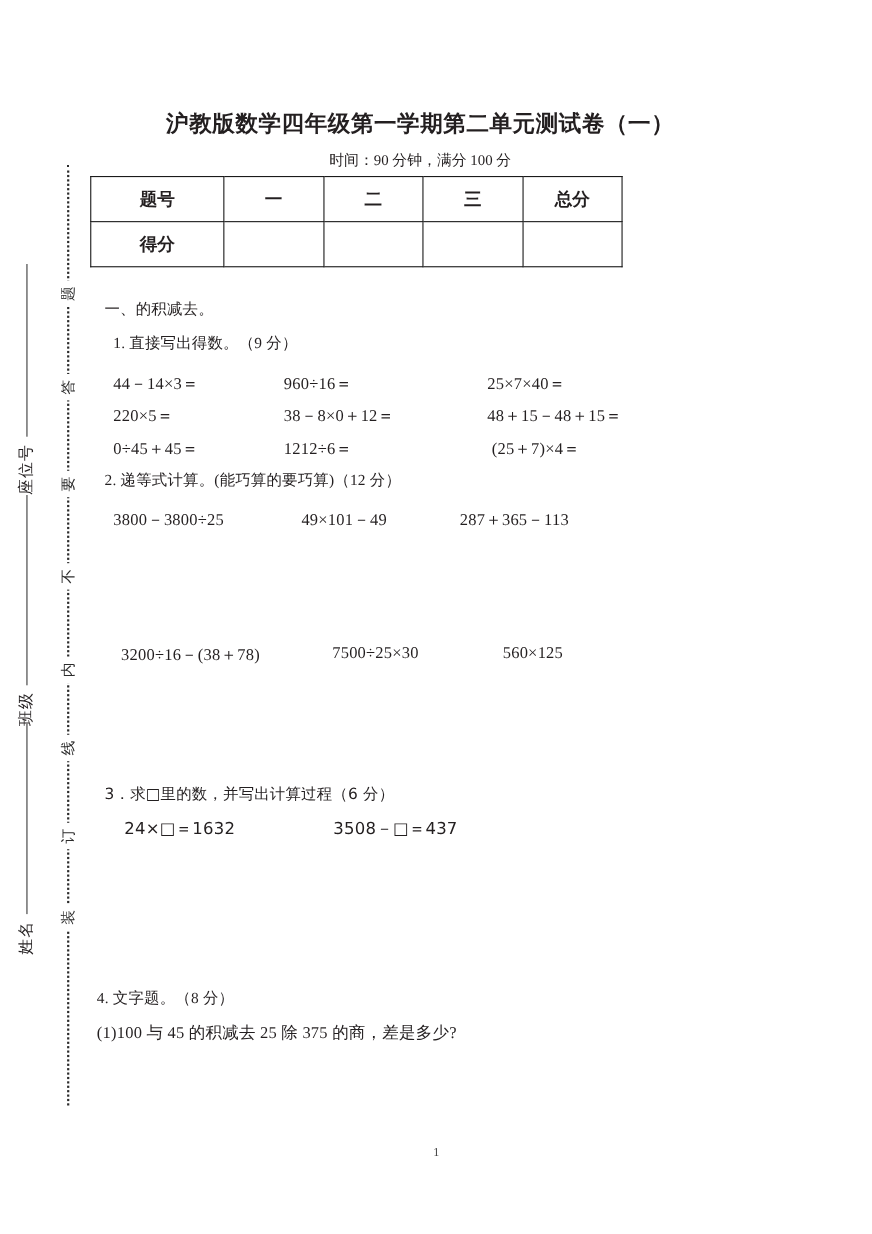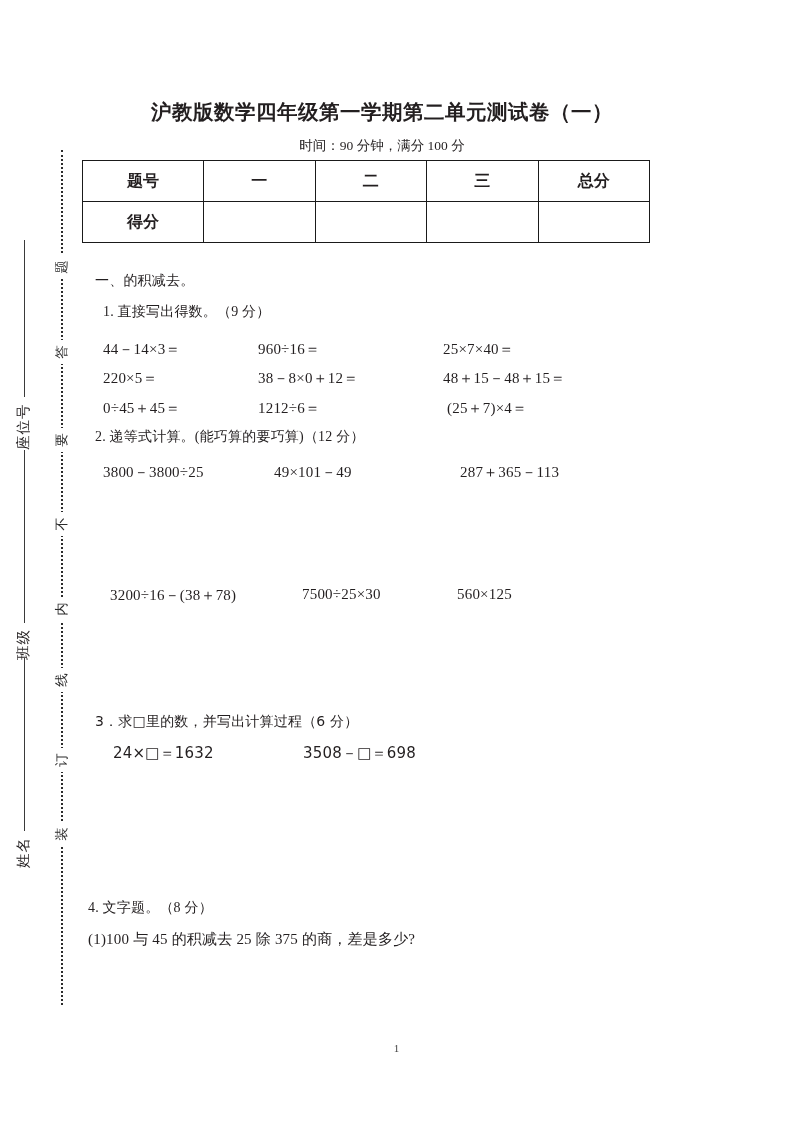--- a/index.html
+++ b/index.html
@@ -90,21 +90,21 @@
     width: 600px;
     text-align: center;
     font-size: 13.5px;
   }
 
   
   .score-table {
     position: absolute;
     top: 160px;
     left: 82px;
-    width: 568px;
+    width: 484px;
     border-collapse: collapse;
     table-layout: fixed;
   }
   .score-table td {
     border: 1px solid #1a1a1a;
     height: 38px;
     text-align: center;
     vertical-align: middle;
     font-size: 16px;
     font-weight: bold;
@@ -201,30 +201,30 @@
     <div class="line prob" style="left:443px; top:369px;">48＋15－48＋15＝</div>
 
     <div class="line prob" style="left:103px; top:399px;">0÷45＋45＝</div>
     <div class="line prob" style="left:258px; top:399px;text-align:center;">1212÷6＝</div>
     <div class="line prob" style="left:447px; top:399px;">(25＋7)×4＝</div>
 
     <div class="line sec-head" style="left:95px; top:428px;">2. 递等式计算。(能巧算的要巧算)（12 分）</div>
 
     <div class="line prob" style="left:103px; top:463px;">3800－3800÷25</div>
     <div class="line prob" style="left:274px; top:463px;">49×101－49</div>
-    <div class="line prob" style="left:460px; top:463px;">287＋365－113</div>
+    <div class="line prob" style="left:418px; top:463px;">287＋365－113</div>
 
     <div class="line prob" style="left:110px; top:586px;">3200÷16－(38＋78)</div>
     <div class="line prob" style="left:302px; top:586px;">7500÷25×30</div>
     <div class="line prob" style="left:457px; top:586px;">560×125</div>
 
     <div class="line sec-head box-glyph" style="left:95px; top:713px;">3．求□里的数，并写出计算过程（6 分）</div>
 
     <div class="line prob box-glyph" style="left:113px; top:744px;">24×□＝1632</div>
-    <div class="line prob box-glyph" style="left:303px; top:744px;">3508－□＝698</div>
+    <div class="line prob box-glyph" style="left:303px; top:744px;">3508－□＝437</div>
 
     <div class="line sec-head" style="left:88px; top:899px;">4. 文字题。（8 分）</div>
     <div class="line prob" style="left:88px; top:930px;">(1)100 与 45 的积减去 25 除 375 的商，差是多少?</div>
 
   </div>
 
   <div class="page-num">1</div>
 
 </div>
 

